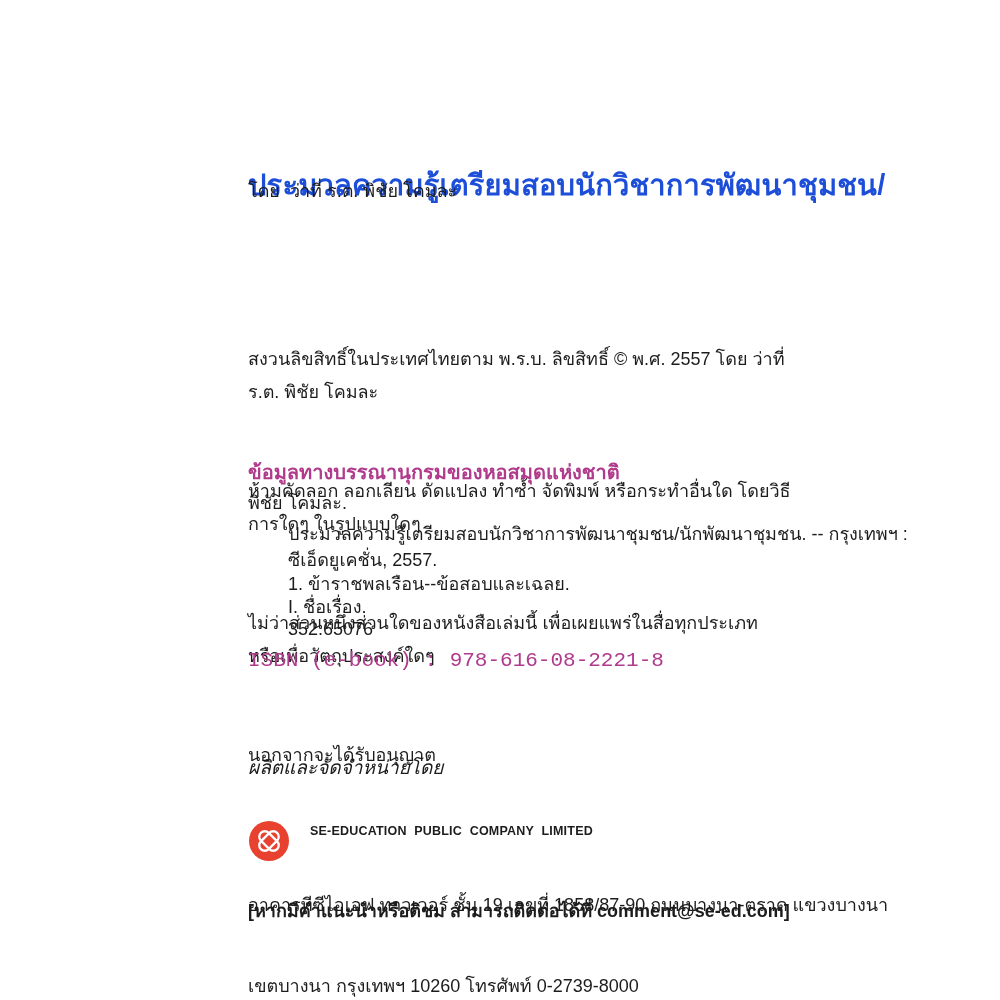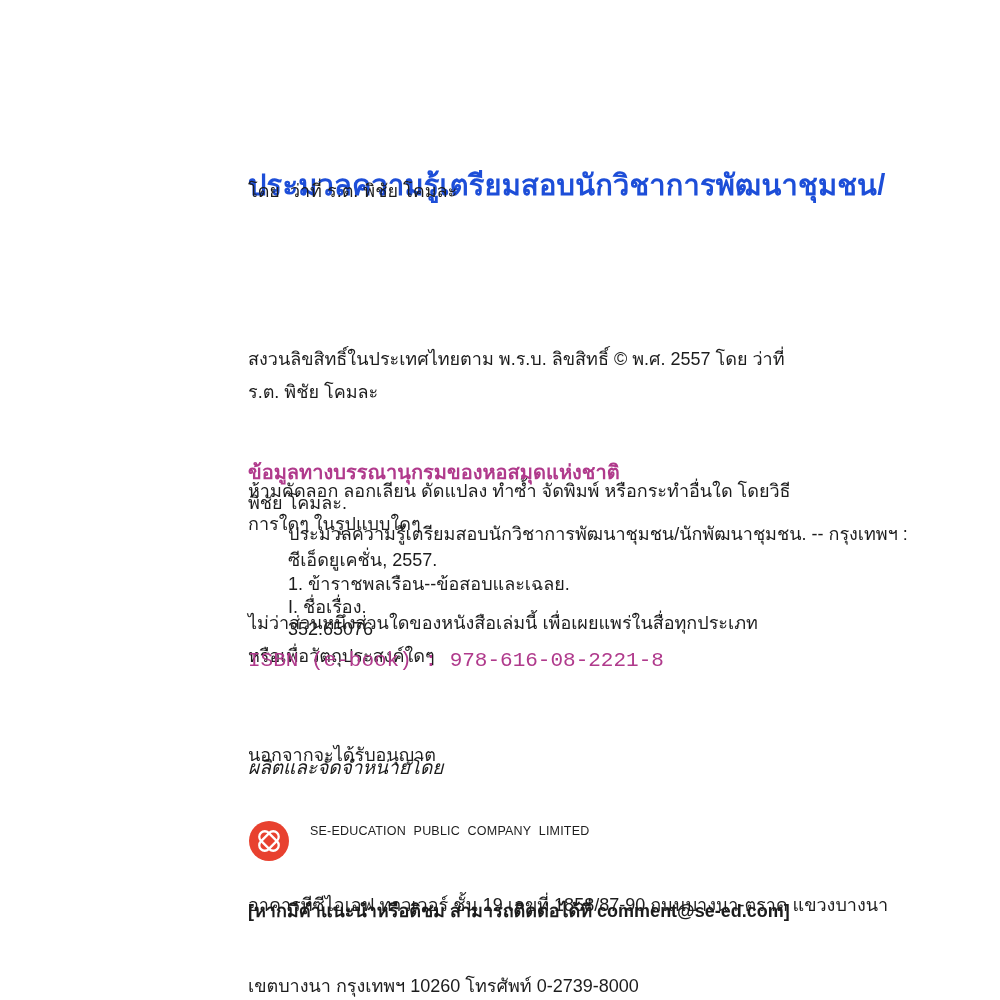--- a/index.html
+++ b/index.html
@@ -24,21 +24,21 @@
   .title-note{top:592px;}
   .dewey{top:619px;}
   .isbn{
     top:649px;font-size:21px;
     font-family:Liberation Mono, monospace;
   }
   .produced-by{top:752px;font-size:19px;font-style:italic;}
   .logo-wrap{top:785px;left:249px;width:40px;height:40px;}
   .company-block{left:310px;top:786px;}
   .company-thai{font-size:19px;font-weight:bold;line-height:22px;}
-  .company-english{font-size:12.5px;font-weight:normal;word-spacing:4px;letter-spacing:0.2px;margin-top:2px;}
+  .company-english{font-size:12.5px;font-weight:bold;word-spacing:4px;letter-spacing:0.2px;margin-top:2px;}
   .address{top:838px;font-size:18px;line-height:27px;}
   .contact{top:896px;font-size:18px;font-weight:bold;}
 </style>
 </head>
 <body>
 
 <div class="abs title" style="color:#1d4ed8;">
   <div>ประมวลความรู้เตรียมสอบนักวิชาการพัฒนาชุมชน/</div>
 </div>
 

